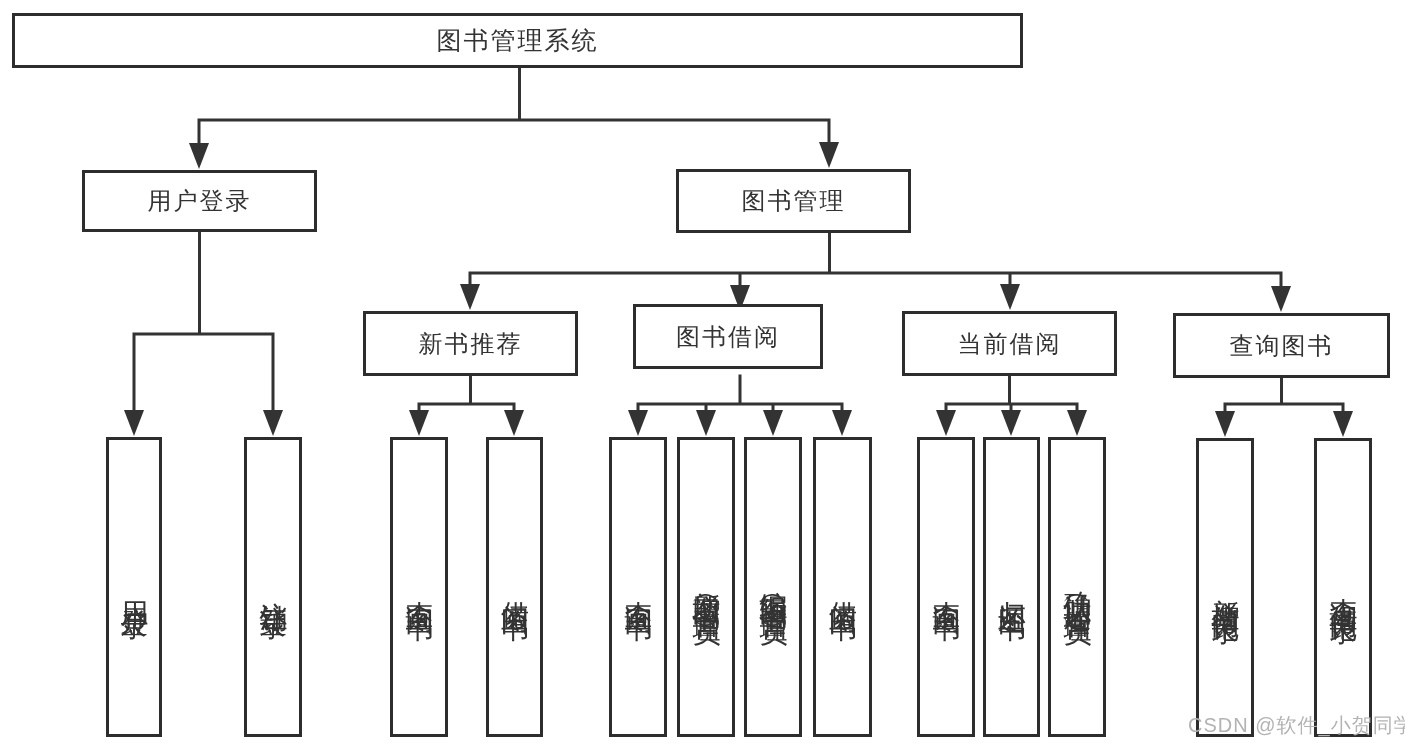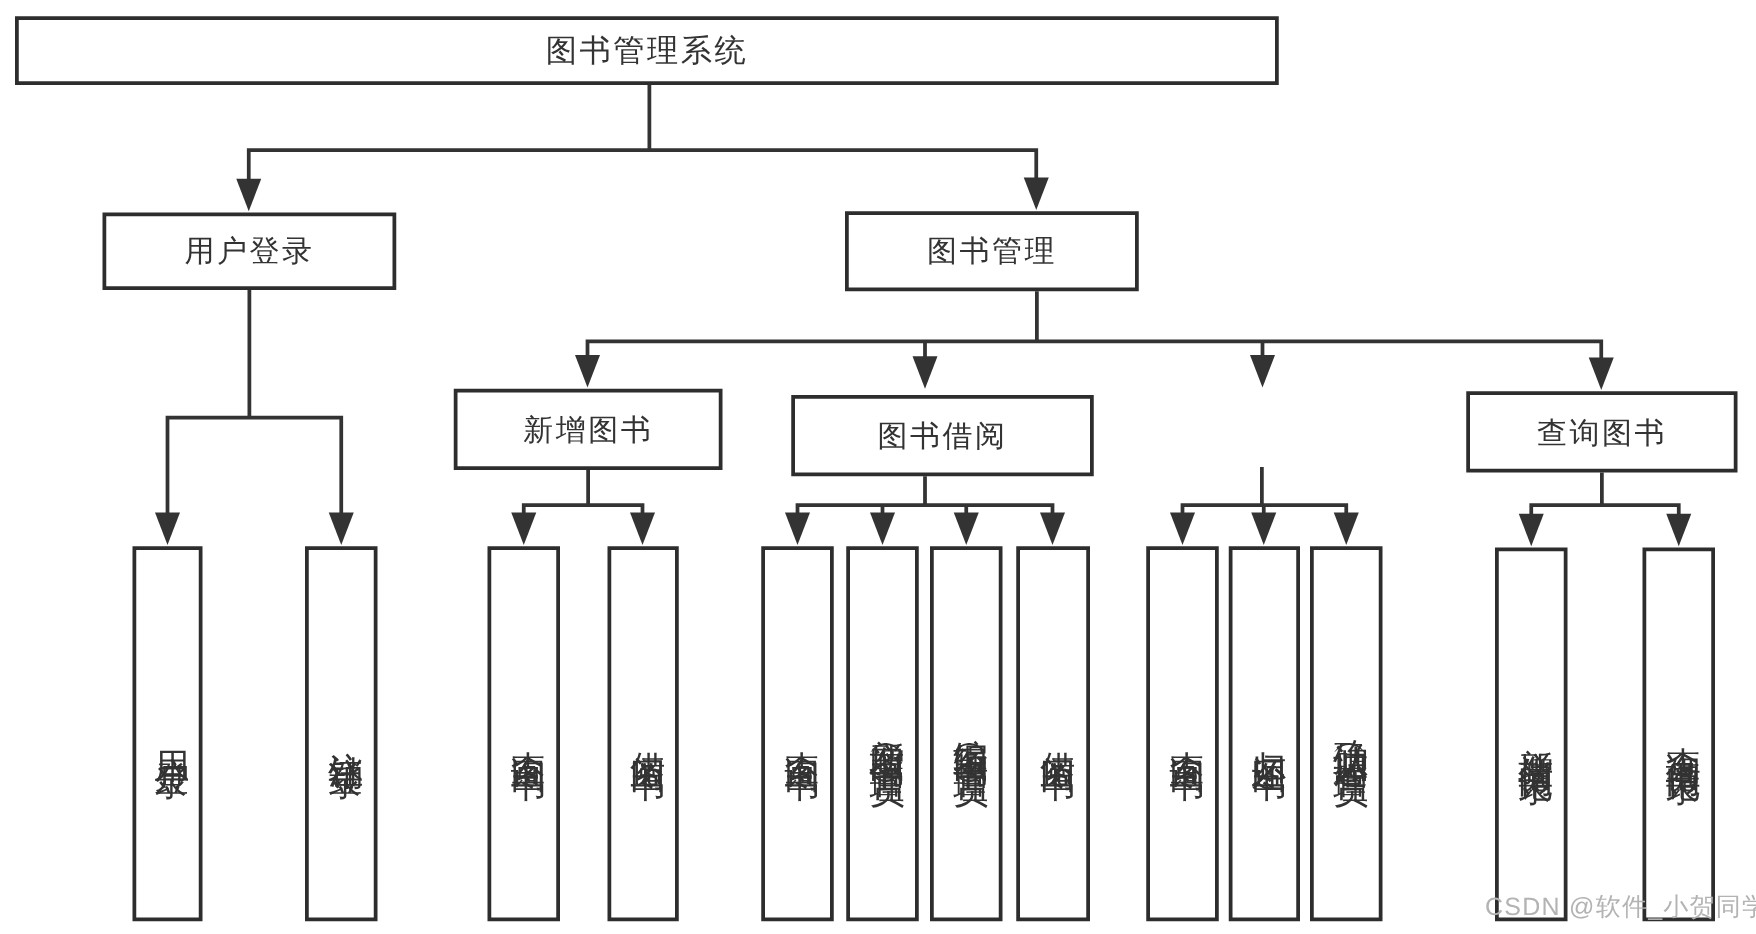--- a/index.html
+++ b/index.html
@@ -4,21 +4,21 @@
 <style>
   html,body { margin:0; padding:0; background:#ffffff; }
   .canvas {
     position:relative; width:1405px; height:747px; background:#ffffff;
     font-family:"Liberation Sans","DejaVu Sans",sans-serif; color:#333333;
     overflow:hidden;
   }
   .connectors { position:absolute; left:0; top:0; }
   .hbox, .vbox {
     position:absolute; background:#ffffff; border:3px solid #2d2d2d;
-    box-sizing:border-box; display:flex; align-items:center; justify-content:center;font-family:Liberation Mono, monospace;
+    box-sizing:border-box; display:flex; align-items:center; justify-content:center;
   }
   .hbox span { font-size:24px; letter-spacing:2px; white-space:nowrap; }
   .root  span { font-size:25px; }
   .vbox span {
     writing-mode:vertical-rl; text-orientation:mixed;
     font-size:28px; letter-spacing:4px; line-height:1.08; white-space:nowrap;
   }
   .watermark {
     position:absolute; left:1188px; top:712px; z-index:5;
     font-size:20px; color:#b3b3b3; letter-spacing:1px; white-space:nowrap;
@@ -74,24 +74,27 @@
   </div>
 
   <div class="hbox" style="left:82px;top:170px;width:235px;height:62px">
     <span>用户登录</span>
   </div>
   <div class="hbox" style="left:676px;top:169px;width:235px;height:64px">
     <span>图书管理</span>
   </div>
 
   <div class="hbox" style="left:363px;top:311px;width:215px;height:65px">
-    <span>新增图书</span>
+    <span>新书推荐</span>
   </div>
-  <div class="hbox" style="left:633px;top:316px;width:242px;height:65px">
+  <div class="hbox" style="left:633px;top:304px;width:190px;height:65px">
     <span>图书借阅</span>
+  </div>
+  <div class="hbox" style="left:902px;top:311px;width:215px;height:65px">
+    <span>当前借阅</span>
   </div>
   <div class="hbox" style="left:1173px;top:313px;width:217px;height:65px">
     <span>查询图书</span>
   </div>
 
   <div class="vbox" style="left:106px;top:437px;width:56px;height:300px">
     <span>用户登录</span>
   </div>
   <div class="vbox" style="left:244px;top:437px;width:58px;height:300px">
     <span>注销登录</span>

